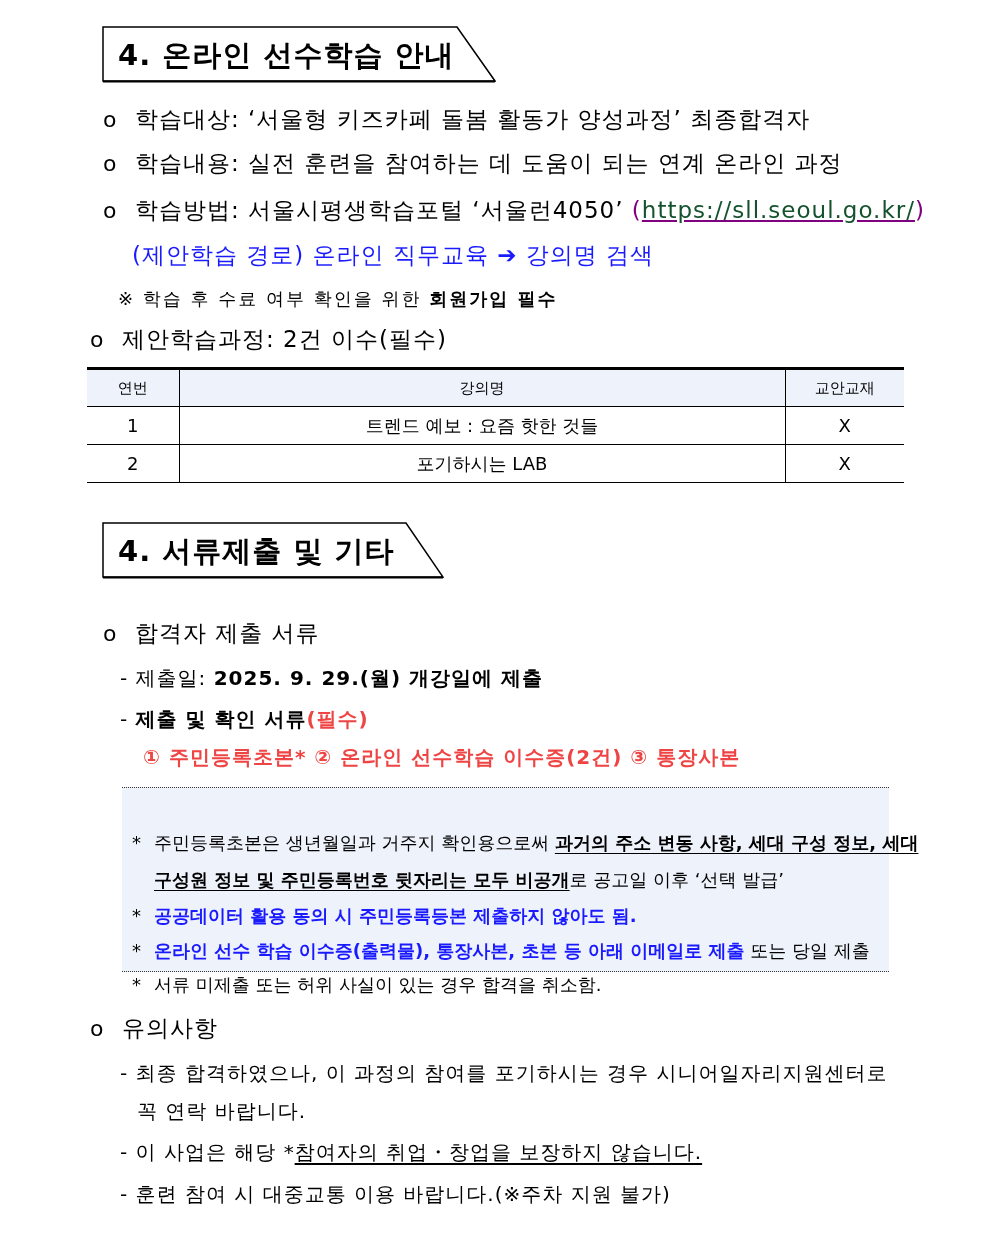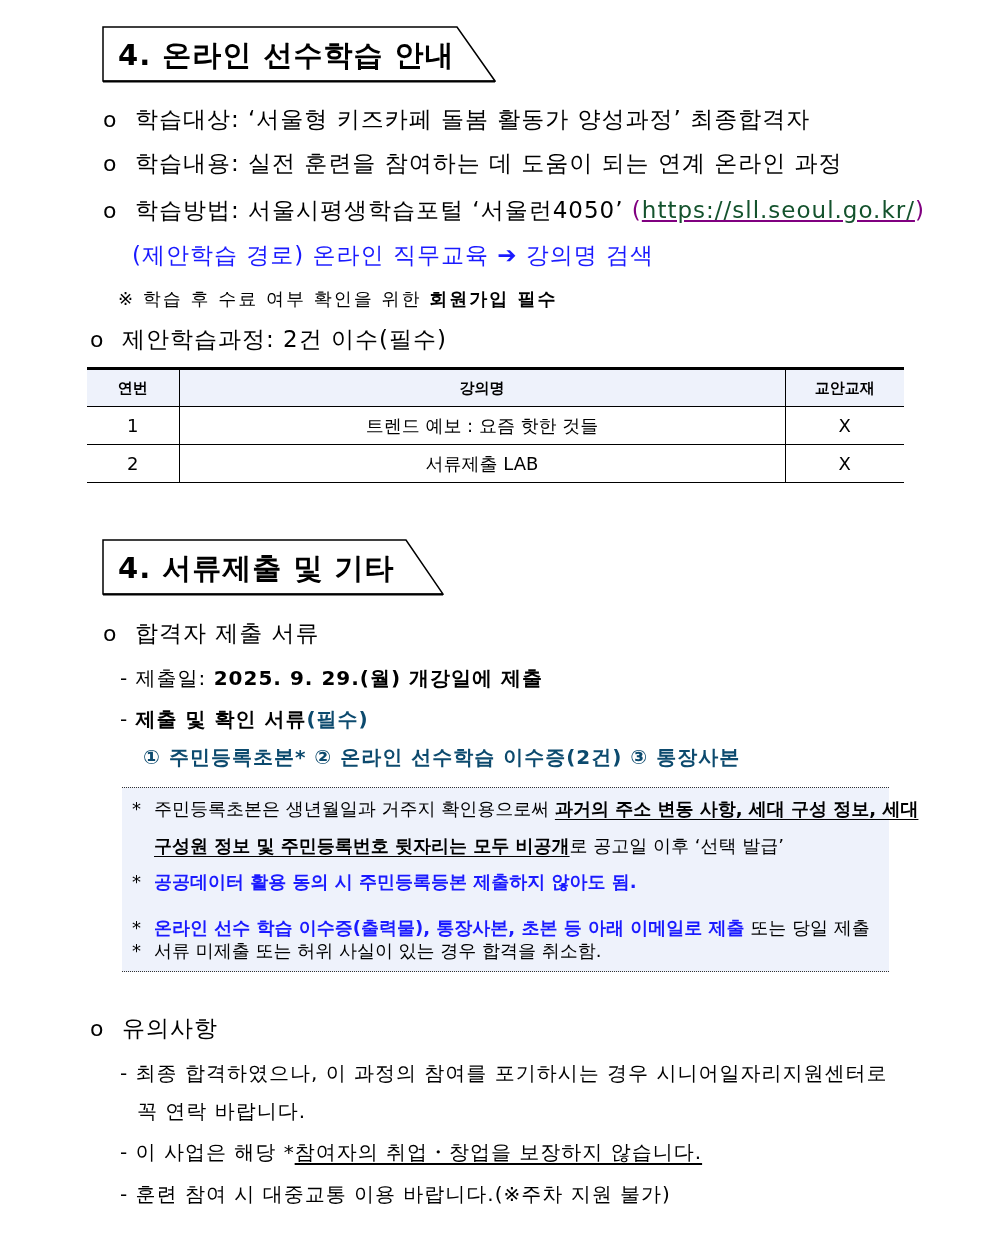--- a/index.html
+++ b/index.html
@@ -14,44 +14,44 @@
     font-family: "DejaVu Sans", sans-serif;
   }
 
   .line { position: absolute; white-space: nowrap; }
   .bullet-o { display: inline-block; width: 32px; font-size: 22px; }
   .t-lg { font-size: 23px; letter-spacing: 1px; }
   .t-md { font-size: 20px; letter-spacing: 1px; }
   .t-sm { font-size: 18px; }
   .bold { font-weight: bold; }
   .blue { color: #1a1aff; }
-  .red { color: #0c4a6e; }
+  .red { color: #ef4444; }
   .link { color: #14532d; text-decoration: underline; text-decoration-color: #800080; }
   .u { text-decoration: underline; text-underline-offset: 4px; }
 
   table.courses {
     position: absolute; left: 87px; top: 367px; width: 817px;
     border-collapse: collapse; font-size: 17px;
   }
   table.courses th, table.courses td {
     border-bottom: 1.5px solid #000; text-align: center; height: 38px;
   }
   table.courses thead th {
-    background: #eef2fb; font-weight: bold; font-size: 15px;
+    background: #eef2fb; font-weight: normal; font-size: 15px;
     border-top: 3px solid #000;
     margin-top: 20px;
   }
   table.courses th + th, table.courses td + td { border-left: 1.5px solid #000; }
   table.courses tbody td { font-size: 18px; }
 
   .notebox {
     position: absolute; left: 122px; top: 787px; width: 767px; height: 185px;
     background: #eef2fb; border-top: 1.5px dotted #333; border-bottom: 1.5px dotted #333;
   }
-  .notebox .nl { position: absolute; left: 10px; white-space: nowrap; font-size: 18px; }
+  .notebox .nl { position: absolute; left: 10px; white-space: nowrap; font-size: 18px; margin-top: 34px; }
   .notebox .star { display: inline-block; width: 22px; }
 </style>
 </head>
 <body>
 
 <div class="section-header" style="left:102px; top:26px; width:394px;">
   <svg width="394" height="57">
     <polygon points="1,1 355,1 393,55 1,55" fill="#fff" stroke="#000" stroke-width="1.5"></polygon>
     <line x1="1" y1="55.5" x2="393" y2="55.5" stroke="#000" stroke-width="2"></line>
   </svg>
@@ -96,27 +96,27 @@
     </tr>
   </thead>
   <tbody>
     <tr>
       <td>1</td>
       <td>트렌드 예보 : 요즘 핫한 것들</td>
       <td>X</td>
     </tr>
     <tr>
       <td>2</td>
-      <td>서류제출 LAB</td>
+      <td>포기하시는 LAB</td>
       <td>X</td>
     </tr>
   </tbody>
 </table>
 
-<div class="section-header" style="left:102px; top:539px; width:342px;">
+<div class="section-header" style="left:102px; top:522px; width:342px;">
   <svg width="342" height="57">
     <polygon points="1,1 304,1 341,55 1,55" fill="#fff" stroke="#000" stroke-width="1.5"></polygon>
     <line x1="1" y1="55.5" x2="341" y2="55.5" stroke="#000" stroke-width="2"></line>
   </svg>
   <div class="title">4. 서류제출 및 기타</div>
 </div>
 
 <div class="line t-lg" style="left:103px; top:618px;">
   <span class="bullet-o">o</span><span>합격자 제출 서류</span>
 </div>
@@ -136,21 +136,21 @@
 <div class="notebox">
   <div class="nl" style="top:9px;">
     <span class="star">*</span><span>주민등록초본은 생년월일과 거주지 확인용으로써 </span><span class="bold u">과거의 주소 변동 사항, 세대 구성 정보, 세대</span>
   </div>
   <div class="nl" style="top:82px;">
     <span class="star">*</span><span class="blue bold">공공데이터 활용 동의 시 주민등록등본 제출하지 않아도 됨.</span>
   </div>
   <div class="nl" style="top:46px; left:32px;">
     <span class="bold u">구성원 정보 및 주민등록번호 뒷자리는 모두 비공개</span><span>로 공고일 이후 ‘선택 발급’</span>
   </div>
-  <div class="nl" style="top:128px;">
+  <div class="nl" style="top:117px;">
     <span class="star">*</span><span class="blue bold">온라인 선수 학습 이수증(출력물), 통장사본, 초본 등 아래 이메일로 제출</span><span> 또는 당일 제출</span>
   </div>
   <div class="nl" style="top:151px;">
     <span class="star">*</span><span>서류 미제출 또는 허위 사실이 있는 경우 합격을 취소함.</span>
   </div>
 </div>
 
 <div class="line t-lg" style="left:90px; top:1013px;">
   <span class="bullet-o">o</span><span>유의사항</span>
 </div>

